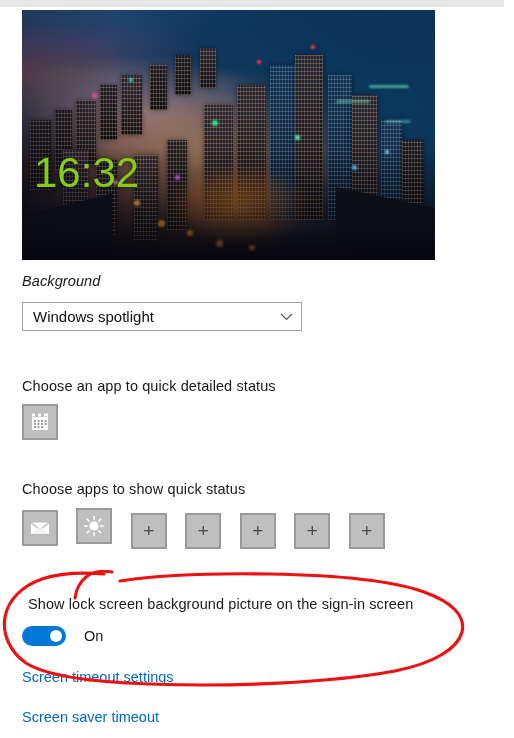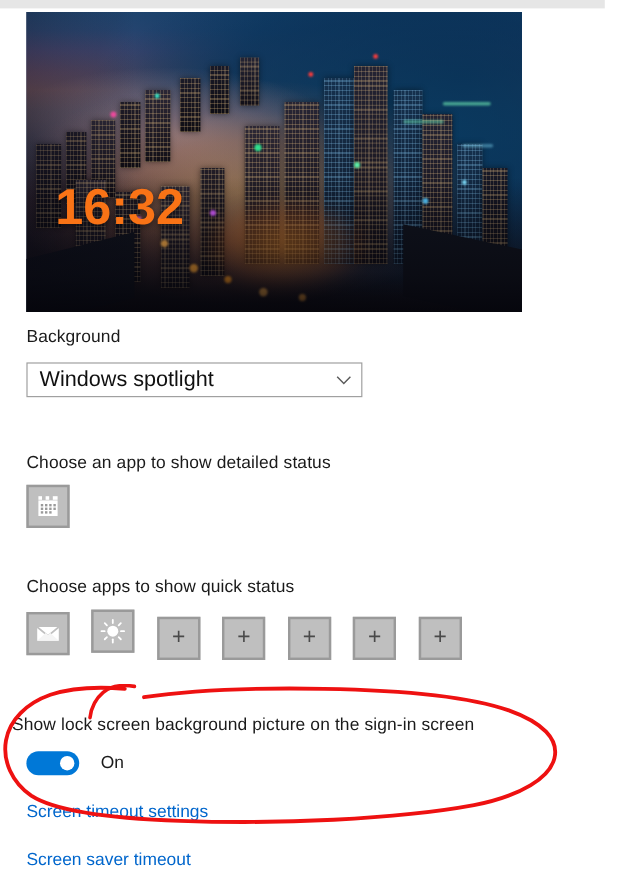--- a/index.html
+++ b/index.html
@@ -139,25 +139,25 @@
 
   .dot {
     position: absolute;
     border-radius: 50%;
     filter: blur(1px);
   }
 
   
   .lock-clock {
     position: absolute;
-    left: 24px;
+    left: 12px;
     top: 142px;
-    color: #f97316;
+    color: #84cc16;
     font-size: 42px;
-    font-weight: 700;
+    font-weight: 400;
     letter-spacing: 0px;
     line-height: 1;
     text-shadow: 0 1px 5px rgba(0,0,0,0.45);
     font-family: "Liberation Sans", sans-serif;
   }
   .lock-date {
     position: absolute;
     left: 13px;
     top: 196px;
     color: #f2f2f2;
@@ -166,41 +166,41 @@
     text-shadow: 0 1px 5px rgba(0,0,0,0.5);
   }
 
   
   .label {
     position: absolute;
     color: #1a1a1a;
     font-size: 14.5px;
     letter-spacing: 0.1px;
   }
-  #lbl-background { left: 22px; top: 273px; }
+  #lbl-background { left: 22px; top: 273px; font-style: italic; }
   #lbl-detailed   { left: 22px; top: 378px; }
   #lbl-quick      { left: 22px; top: 481px; }
-  #lbl-signin     { left: 10px; top: 596px; }
+  #lbl-signin     { left: 28px; top: 596px; }
 
   .combo {
     position: absolute;
     left: 22px;
     top: 302px;
     width: 280px;
     height: 29px;
     border: 1px solid #a0a0a0;
     background: #ffffff;
     box-sizing: border-box;
     display: flex;
     align-items: center;
     padding: 0 8px 0 10px;
   }
   .combo-value {
     flex: 1;
-    font-size: 18px;
+    font-size: 15px;
     color: #101010;
     white-space: nowrap;
     overflow: hidden;
   }
   .chev {
     width: 13px;
     height: 8px;
     flex: 0 0 auto;
   }
 
@@ -350,21 +350,21 @@
 
 <div class="label" id="lbl-background">Background</div>
 
 <div class="combo">
   <span class="combo-value">Windows spotlight</span>
   <svg class="chev" viewBox="0 0 13 8">
     <path d="M1 1 L6.5 6.5 L12 1" fill="none" stroke="#5a5a5a" stroke-width="1.2"></path>
   </svg>
 </div>
 
-<div class="label" id="lbl-detailed">Choose an app to show detailed status</div>
+<div class="label" id="lbl-detailed">Choose an app to quick detailed status</div>
 
 <div class="tile" id="tile-detailed">
   <svg width="22" height="22" viewBox="0 0 22 22">
     <rect x="3" y="2.5" width="3" height="3" fill="#ffffff"></rect>
     <rect x="9" y="2.5" width="3" height="3" fill="#ffffff"></rect>
     <rect x="15" y="2.5" width="4" height="3" fill="#ffffff"></rect>
     <rect x="3" y="6" width="16" height="13" fill="#ffffff"></rect>
     <g fill="#9a9a9a">
       <rect x="5" y="9" width="2" height="2"></rect>
       <rect x="8.5" y="9" width="2" height="2"></rect>

